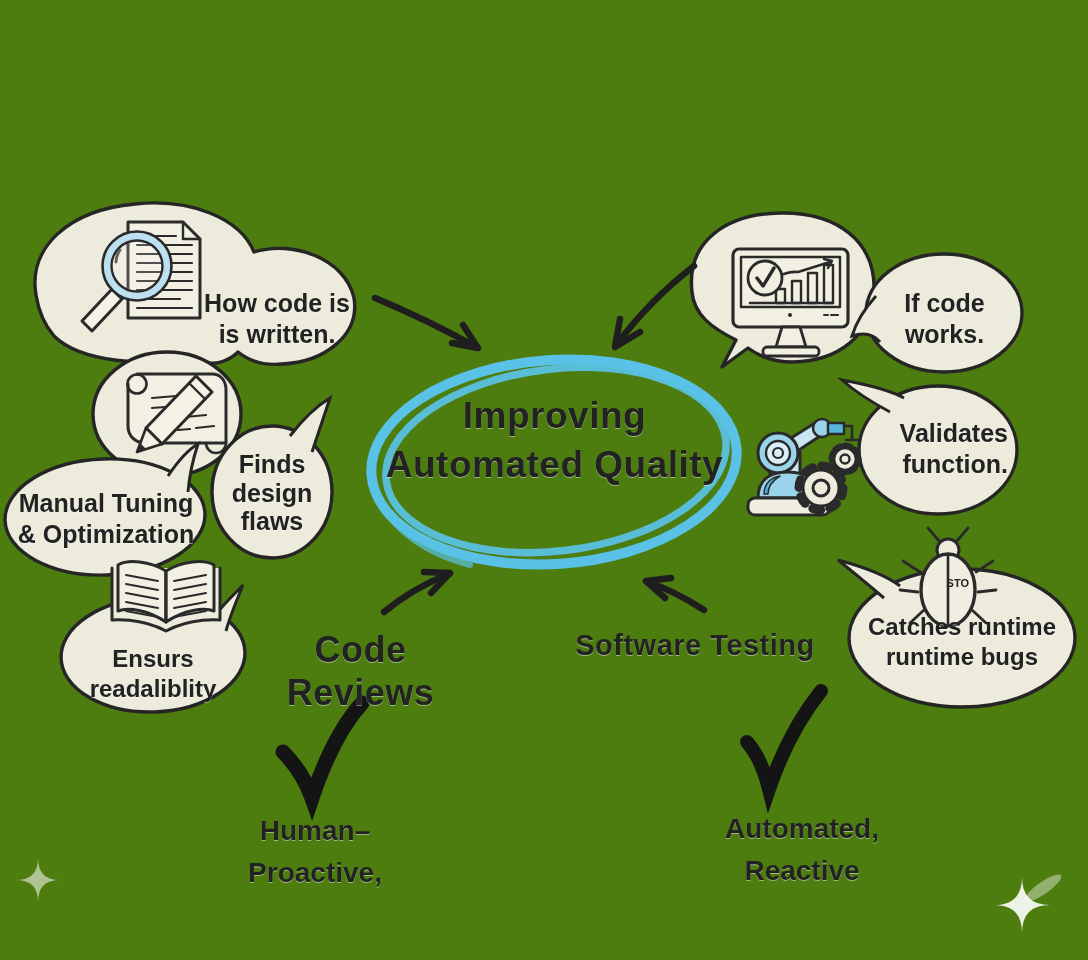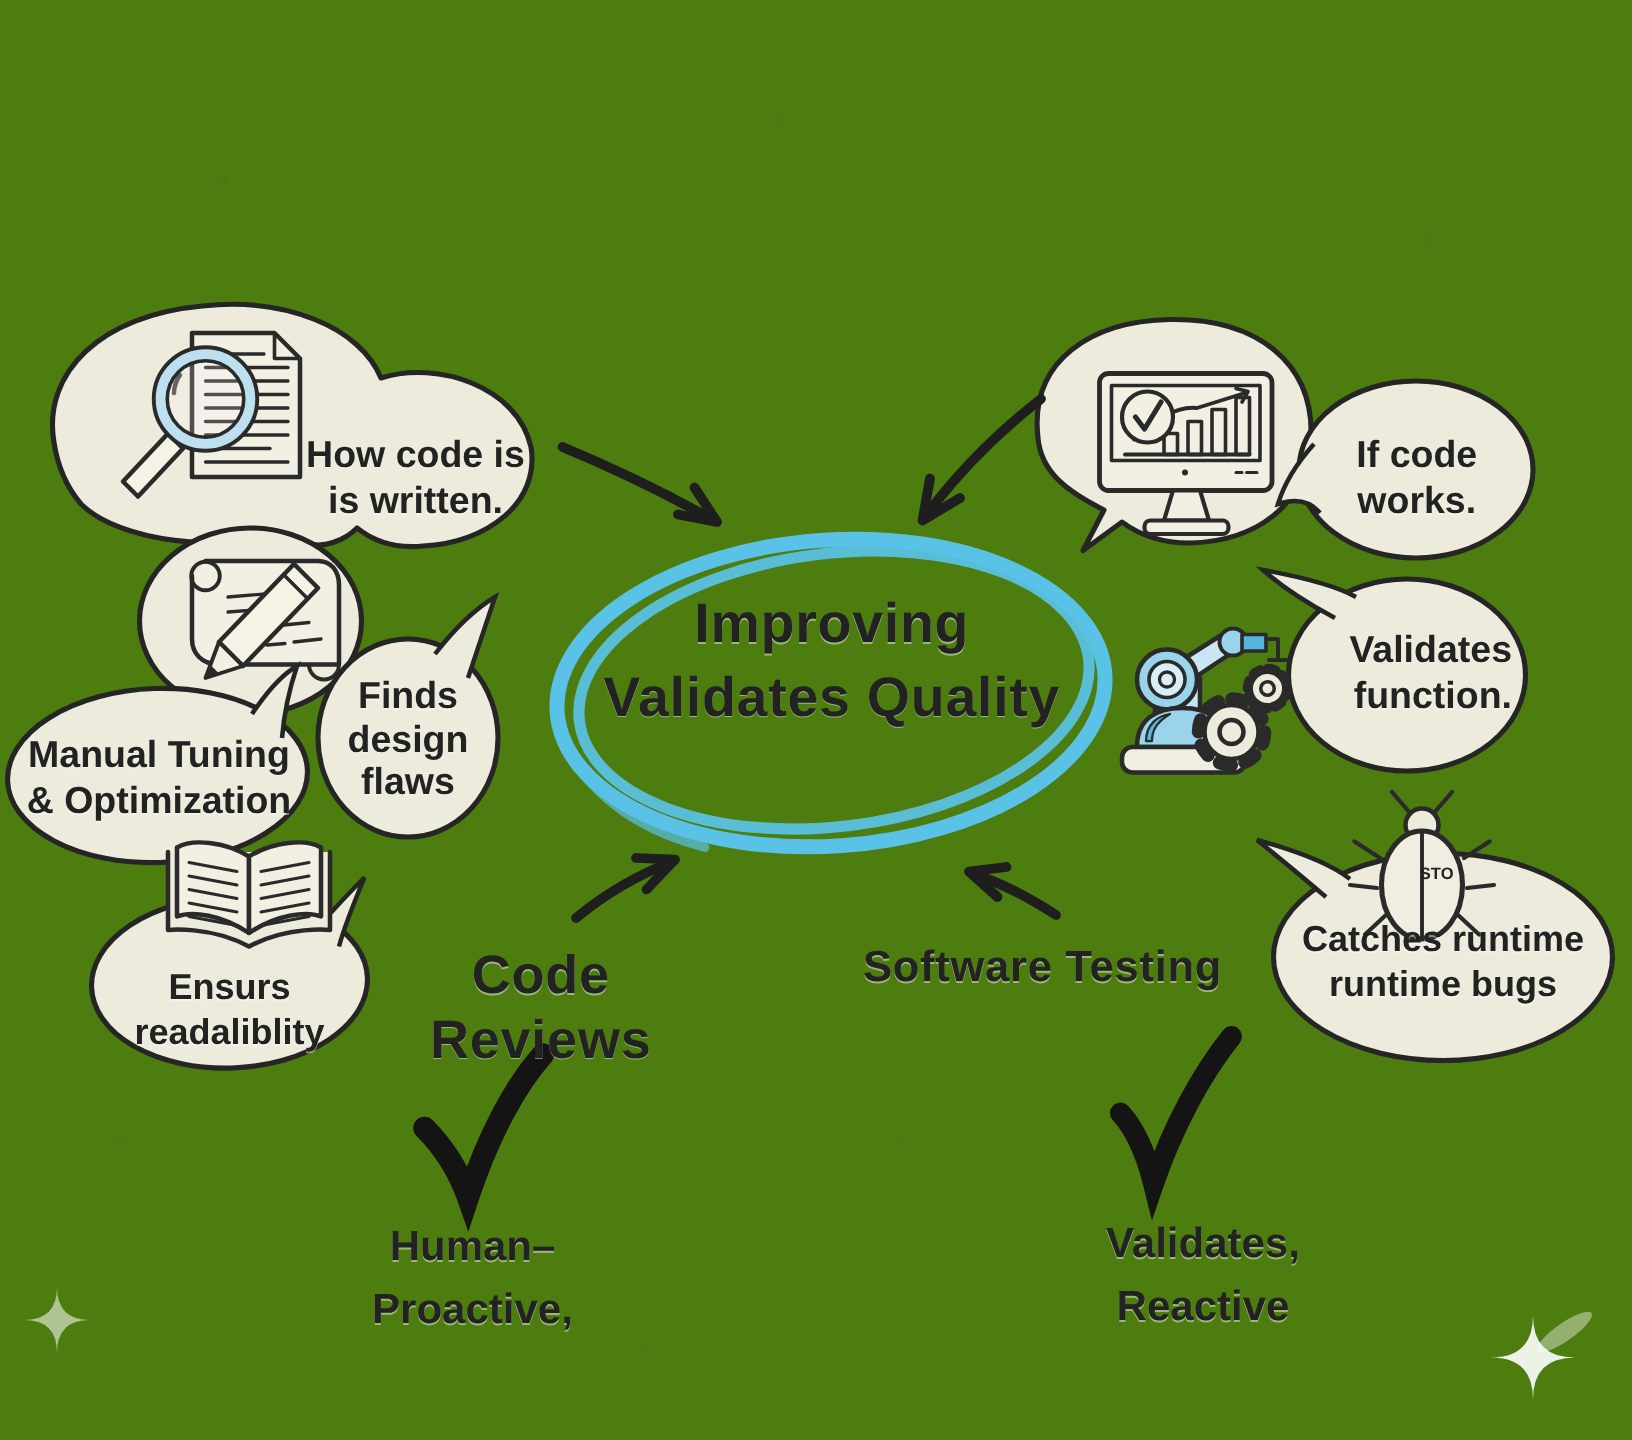--- a/index.html
+++ b/index.html
@@ -239,29 +239,29 @@
 <div class="txt bubble-txt" style="left:196px;top:288px;width:162px;"><span>How code is</span><br><span>is written.</span></div>
 
 <div class="txt bubble-txt" style="left:6px;top:488px;width:200px;"><span>Manual Tuning</span><br><span>&amp; Optimization</span></div>
 
 <div class="txt bubble-txt" style="left:220px;top:450px;width:104px;line-height:1.14;"><span>Finds</span><br><span>design</span><br><span>flaws</span></div>
 
 <div class="txt bubble-txt" style="left:62px;top:630px;width:182px;font-size:24px;margin-top:14px;"><span>Ensurs</span><br><span>readaliblity</span></div>
 
 <div class="txt label-txt" style="left:258px;top:628px;width:205px;">Code Reviews</div>
 
-<div class="txt center-txt" style="left:382px;top:392px;width:345px;"><span>Improving</span><br><span>Validates Quality</span></div>
+<div class="txt center-txt" style="left:382px;top:392px;width:345px;"><span>Improving</span><br><span>Automated Quality</span></div>
 
 <div class="txt bubble-txt" style="left:882px;top:288px;width:125px;"><span>If code</span><br><span>works.</span></div>
 
 <div class="txt bubble-txt" style="left:868px;top:418px;width:140px;text-align:right;"><span>Validates</span><br><span>function.</span></div>
 
 <div class="txt bubble-txt" style="left:852px;top:612px;width:220px;font-size:24px;"><span>Catches runtime</span><br><span>runtime bugs</span></div>
 
 <div class="txt bug-txt" style="left:927px;top:577px;width:42px;">STO</div>
 
 <div class="txt label-txt" style="left:566px;top:628px;width:258px;font-size:29px;">Software Testing</div>
 
 <div class="txt footer-txt" style="left:240px;top:810px;width:150px;"><span>Human–</span><br><span>Proactive,</span></div>
 
-<div class="txt footer-txt" style="left:712px;top:808px;width:180px;"><span>Validates,</span><br><span>Reactive</span></div>
+<div class="txt footer-txt" style="left:712px;top:808px;width:180px;"><span>Automated,</span><br><span>Reactive</span></div>
 
 </div>
 
 </body></html>

